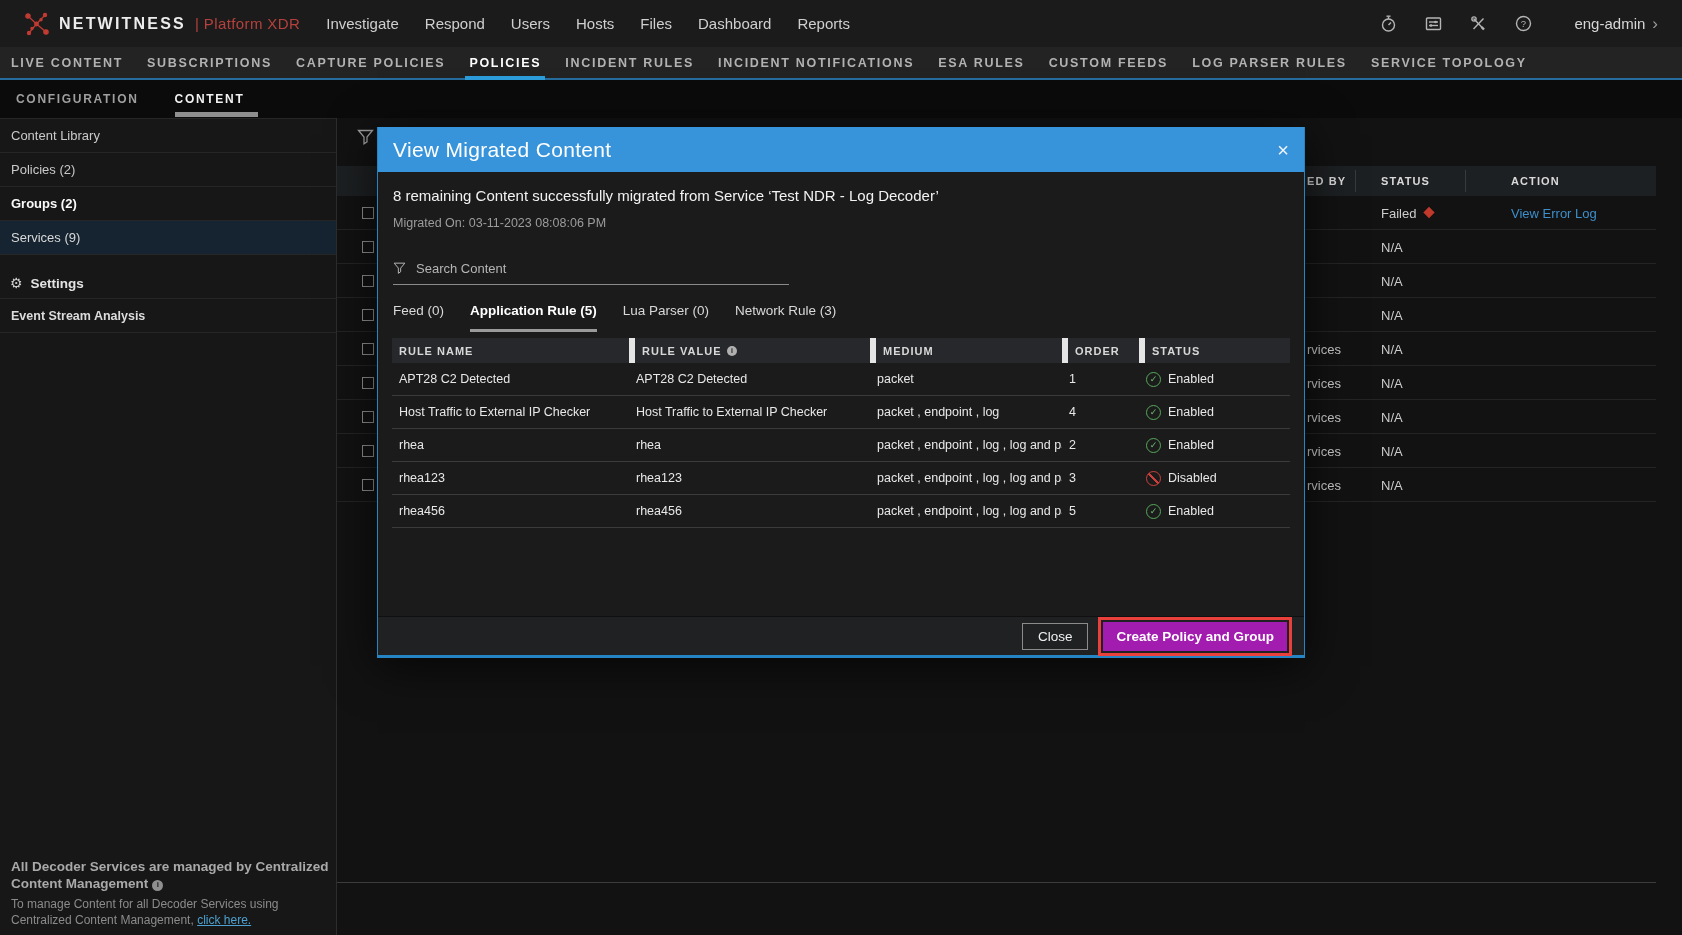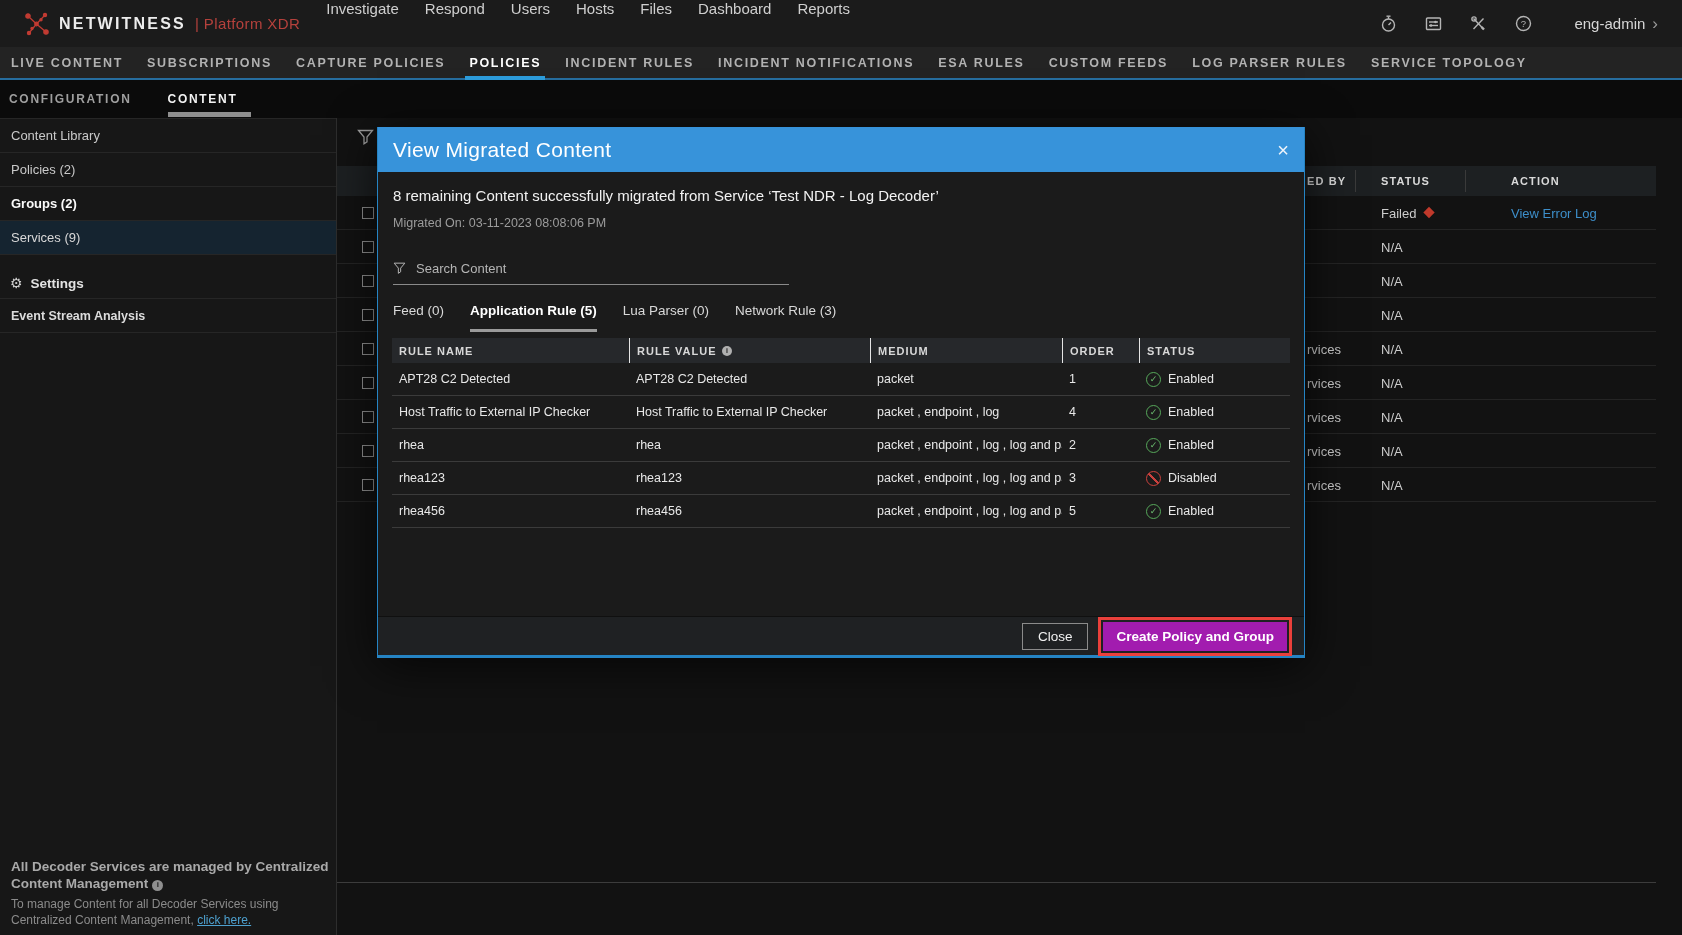--- a/index.html
+++ b/index.html
@@ -1,20 +1,20 @@
 <!DOCTYPE html>
 <html><head>
 <meta charset="utf-8">
 <style>
   html,body{margin:0;padding:0;background:#0d0d0d;}
   #screen{position:relative;width:1682px;height:935px;overflow:hidden;background:#121212;
     font-family:"Liberation Sans","DejaVu Sans",sans-serif;color:#ddd;}
 
   
-  .topbar{position:absolute;top:0;left:0;right:0;height:47px;background:#1b1b1b;display:flex;}
+  .topbar{position:absolute;top:0;left:0;right:0;height:47px;background:#1b1b1b;display:flex;align-items:center;}
   .brand{display:flex;align-items:center;gap:9px;padding-left:24px;}
   .brand-name{font-size:16px;font-weight:700;letter-spacing:2.2px;color:#ececec;}
   .brand-product{font-size:15px;color:#b5413c;letter-spacing:.4px;}
   #top-nav{display:flex;gap:26px;margin-left:26px;font-size:15px;color:#cfcfcf;}
   .topnav-item{cursor:default;}
   .topbar-right{margin-left:auto;display:flex;align-items:center;gap:25px;padding-right:24px;}
   .tb-icon{width:20px;height:20px;display:inline-flex;align-items:center;justify-content:center;color:#b5b5b5;}
   .tb-icon svg{width:19px;height:19px;stroke:#b5b5b5;fill:none;stroke-width:1.4;}
   .user{font-size:15px;color:#d6d6d6;display:flex;align-items:center;gap:7px;margin-left:16px;}
   .chev{color:#9a9a9a;font-size:17px;line-height:1;}
@@ -22,21 +22,21 @@
 
   
   .nav2{position:absolute;top:47px;left:0;right:0;height:31px;background:#232323;display:flex;align-items:stretch;
     border-bottom:2px solid #266d9e;padding-left:0;}
   .nav2-item{padding:0 12px;font-size:12.5px;font-weight:700;letter-spacing:1.7px;color:#b2b2b2;display:flex;align-items:center;position:relative;}
   .nav2-item:first-child{padding-left:11px;}
   .nav2-item.active{color:#fff;}
   .nav2-item.active::after{content:"";position:absolute;left:8px;right:8px;bottom:-3px;height:5px;background:#2d9cdb;}
 
   
-  .nav3{position:absolute;top:80px;left:0;right:0;height:38px;background:#0b0b0b;display:flex;gap:36px;padding-left:9px;align-items:center;}
+  .nav3{position:absolute;top:80px;left:0;right:0;height:38px;background:#0b0b0b;display:flex;gap:36px;padding-left:16px;align-items:center;}
   .nav3-item{font-size:12px;font-weight:700;letter-spacing:1.7px;color:#9f9f9f;height:100%;display:flex;align-items:center;position:relative;}
   .nav3-item.active{color:#f2f2f2;}
   .nav3-item.active::after{content:"";position:absolute;left:0;right:-14px;bottom:1px;height:5px;background:#8f8f8f;}
 
   
   .sidebar{position:absolute;top:118px;left:0;width:336px;bottom:0;background:#171717;border-right:1px solid #2d2d2d;z-index:2;}
   #side-items{border-top:1px solid #262626;}
   .side-item{height:33px;display:flex;align-items:center;padding-left:11px;font-size:13px;color:#c9c9c9;border-bottom:1px solid #262626;cursor:default;}
   .side-item.bold{color:#fafafa;font-weight:700;}
   .side-item.selected{background:#152430;color:#d8d8d8;}
@@ -83,21 +83,21 @@
   .m-search svg{width:13px;height:13px;stroke:#b5b5b5;fill:none;stroke-width:1.3;}
   .m-search input{background:transparent;border:none;outline:none;color:#ddd;font-size:13px;width:340px;
     font-family:"Liberation Sans","DejaVu Sans",sans-serif;}
   .m-search input::placeholder{color:#b5b5b5;}
   #modal-tabs{margin:18px 0 0 15px;display:flex;gap:26px;font-size:13.5px;color:#d9d9d9;height:22px;}
   .tab{cursor:pointer;position:relative;}
   .tab.active{color:#fff;font-weight:700;}
   .tab.active::after{content:"";position:absolute;left:0;right:0;bottom:-7px;height:3px;background:#9a9a9a;}
   .mtable{margin:13px 14px 0;width:898px;}
   .mthead{display:flex;height:25px;background:#26282b;align-items:stretch;}
-  .mth{font-size:11px;font-weight:700;letter-spacing:1px;color:#d8d8d8;padding-left:7px;display:flex;align-items:center;gap:6px;border-left:1px solid #e5e5e5;}
+  .mth{font-size:11px;font-weight:700;letter-spacing:1px;color:#d8d8d8;padding-left:7px;display:flex;align-items:center;gap:6px;border-left:6px solid #e5e5e5;}
   .mth:first-child{border-left:none;}
   .mth .info-ic{width:10px;height:10px;font-size:7px;background:#b0b0b0;margin-left:0;}
   .c-name{width:237px;box-sizing:border-box;}
   .c-value{width:241px;box-sizing:border-box;}
   .c-medium{width:192px;box-sizing:border-box;}
   .c-order{width:77px;box-sizing:border-box;}
   .c-status{flex:1;box-sizing:border-box;}
   .mrow{display:flex;height:32px;align-items:center;border-bottom:1px solid #3b3b3b;font-size:12.5px;color:#e8e8e8;}
   .mcell{padding-left:7px;display:flex;align-items:center;gap:7px;overflow:hidden;white-space:nowrap;}
   .st-ic{width:13px;height:13px;border-radius:50%;border:1px solid;display:inline-flex;align-items:center;justify-content:center;flex:none;}

